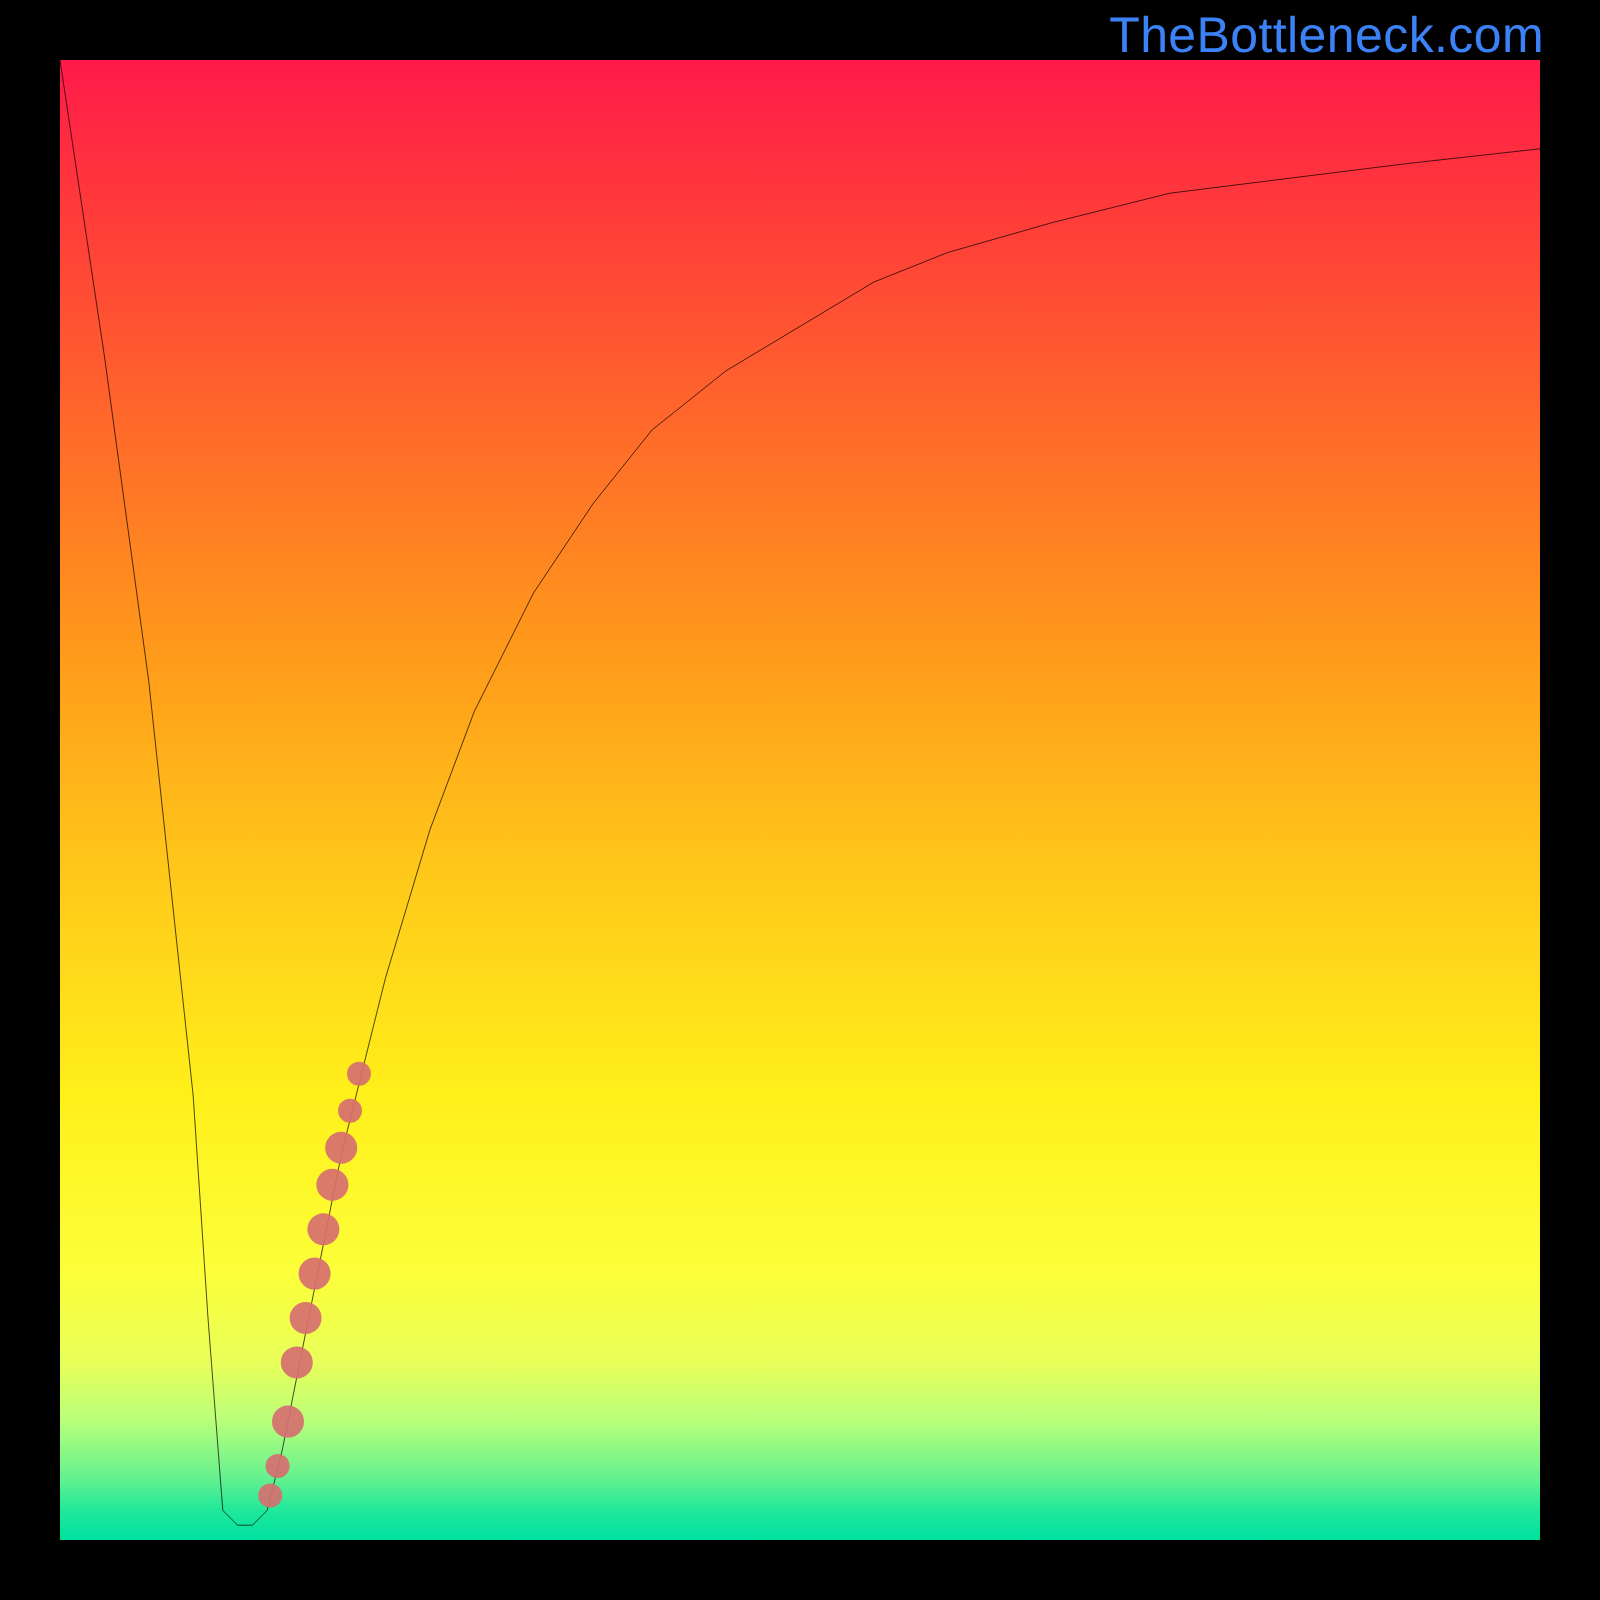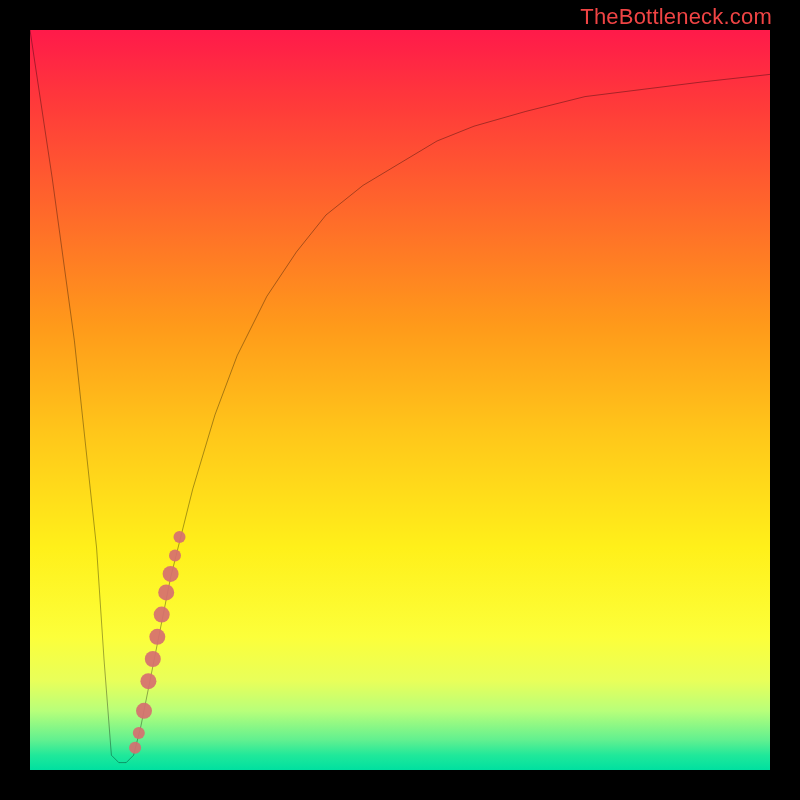--- a/index.html
+++ b/index.html
@@ -45,22 +45,22 @@
       #b8ff7a 92%,
       #60f090 96%,
       #20e89a 98%,
       #00e0a0 100%
     );
   }
   .attrib {
     position: absolute;
     top: 4px;
     right: 28px;
-    color: #ef4444;
-    font-size: 22px;
+    color: #3b82f6;
+    font-size: 25px;
     letter-spacing: 0.2px;
     z-index: 5;
     text-align: center;
   }
   svg.curve {
     position: absolute;
     top: 0;
     left: 0;
     width: 100%;
     height: 100%;

